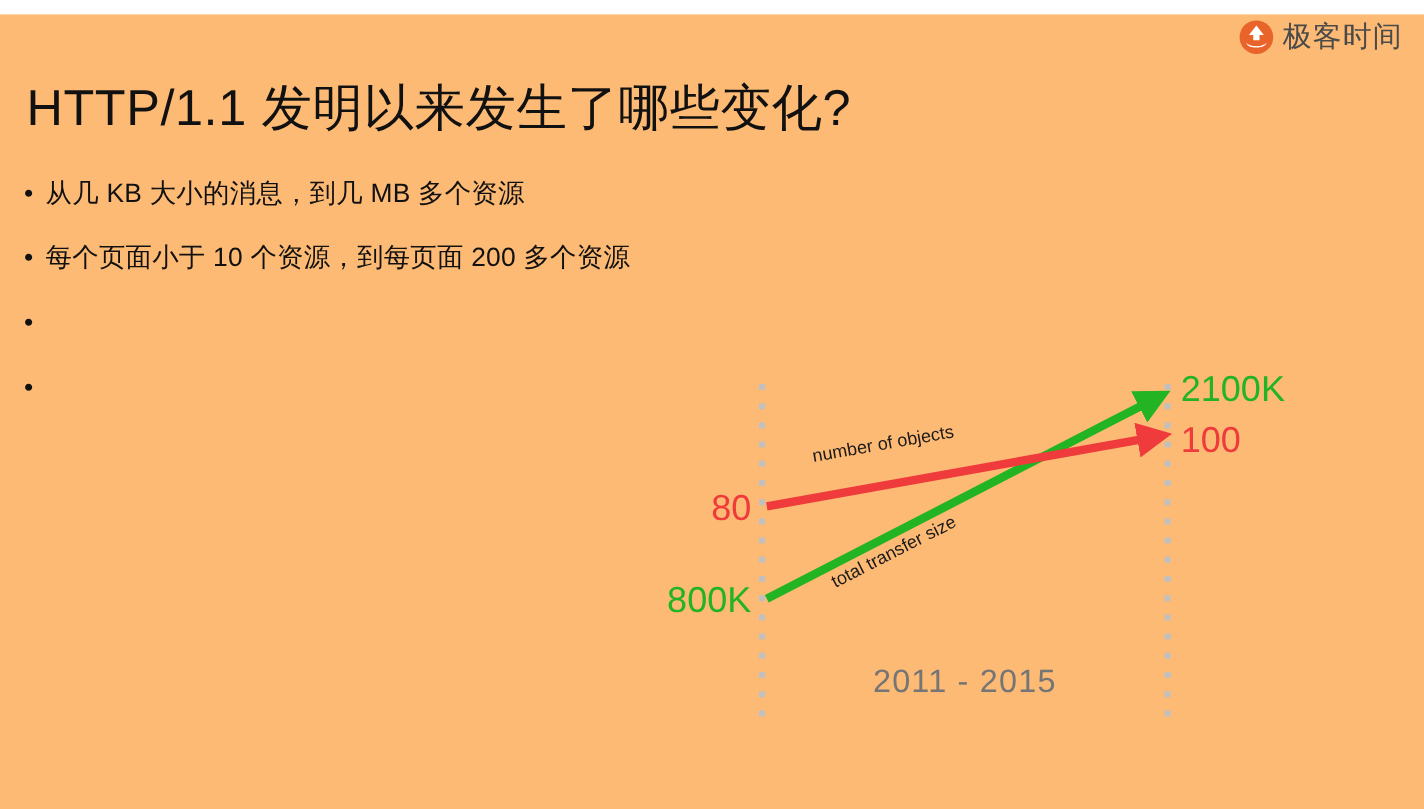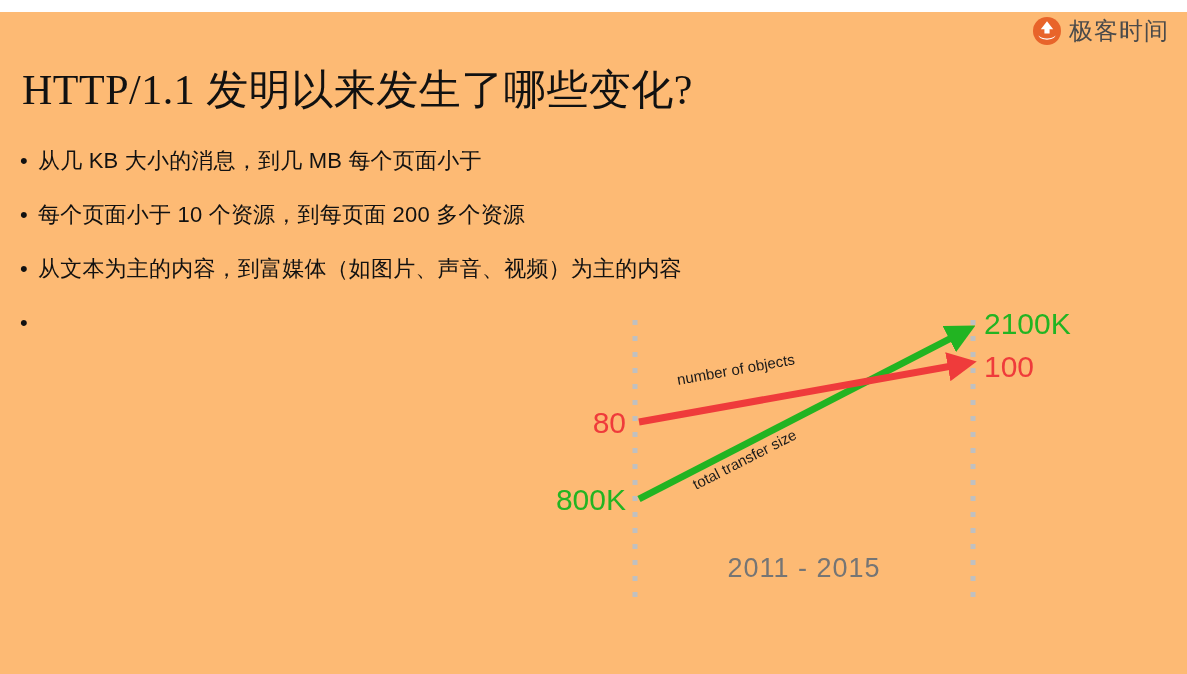--- a/index.html
+++ b/index.html
@@ -44,21 +44,20 @@
   
   #title {
     position: absolute;
     left: 22px;
     top: 22px;
     font-size: 42px;
     color: #111111;
     font-weight: 400;
     letter-spacing: 0.5px;
     white-space: nowrap;
-    font-family: Liberation Serif, serif;
   }
 
   
   #bullets {
     position: absolute;
     left: 20px;
     top: 134px;
     width: 900px;
   }
   .bullet-row {
@@ -124,31 +123,30 @@
     </svg>
     <span id="brand-text">极客时间</span>
   </div>
 
   <h1 id="title">HTTP/1.1 发明以来发生了哪些变化?</h1>
 
   <div id="bullets">
 
     <div class="bullet-row">
       <span class="bullet-dot">•</span>
-      <span class="bullet-text">从几 KB 大小的消息，到几 MB 每个页面小于</span>
+      <span class="bullet-text">从几 KB 大小的消息，到几 MB 多个资源</span>
     </div>
 
     <div class="bullet-row">
       <span class="bullet-dot">•</span>
       <span class="bullet-text">每个页面小于 10 个资源，到每页面 200 多个资源</span>
     </div>
 
     <div class="bullet-row">
       <span class="bullet-dot">•</span>
-      <span class="bullet-text">从文本为主的内容，到富媒体（如图片、声音、视频）为主的内容</span>
     </div>
 
     <div class="bullet-row">
       <span class="bullet-dot">•</span>
     </div>
 
   </div>
 
   <div id="chart">
     <svg width="620" height="320" viewBox="0 0 620 320" xmlns="http://www.w3.org/2000/svg">

